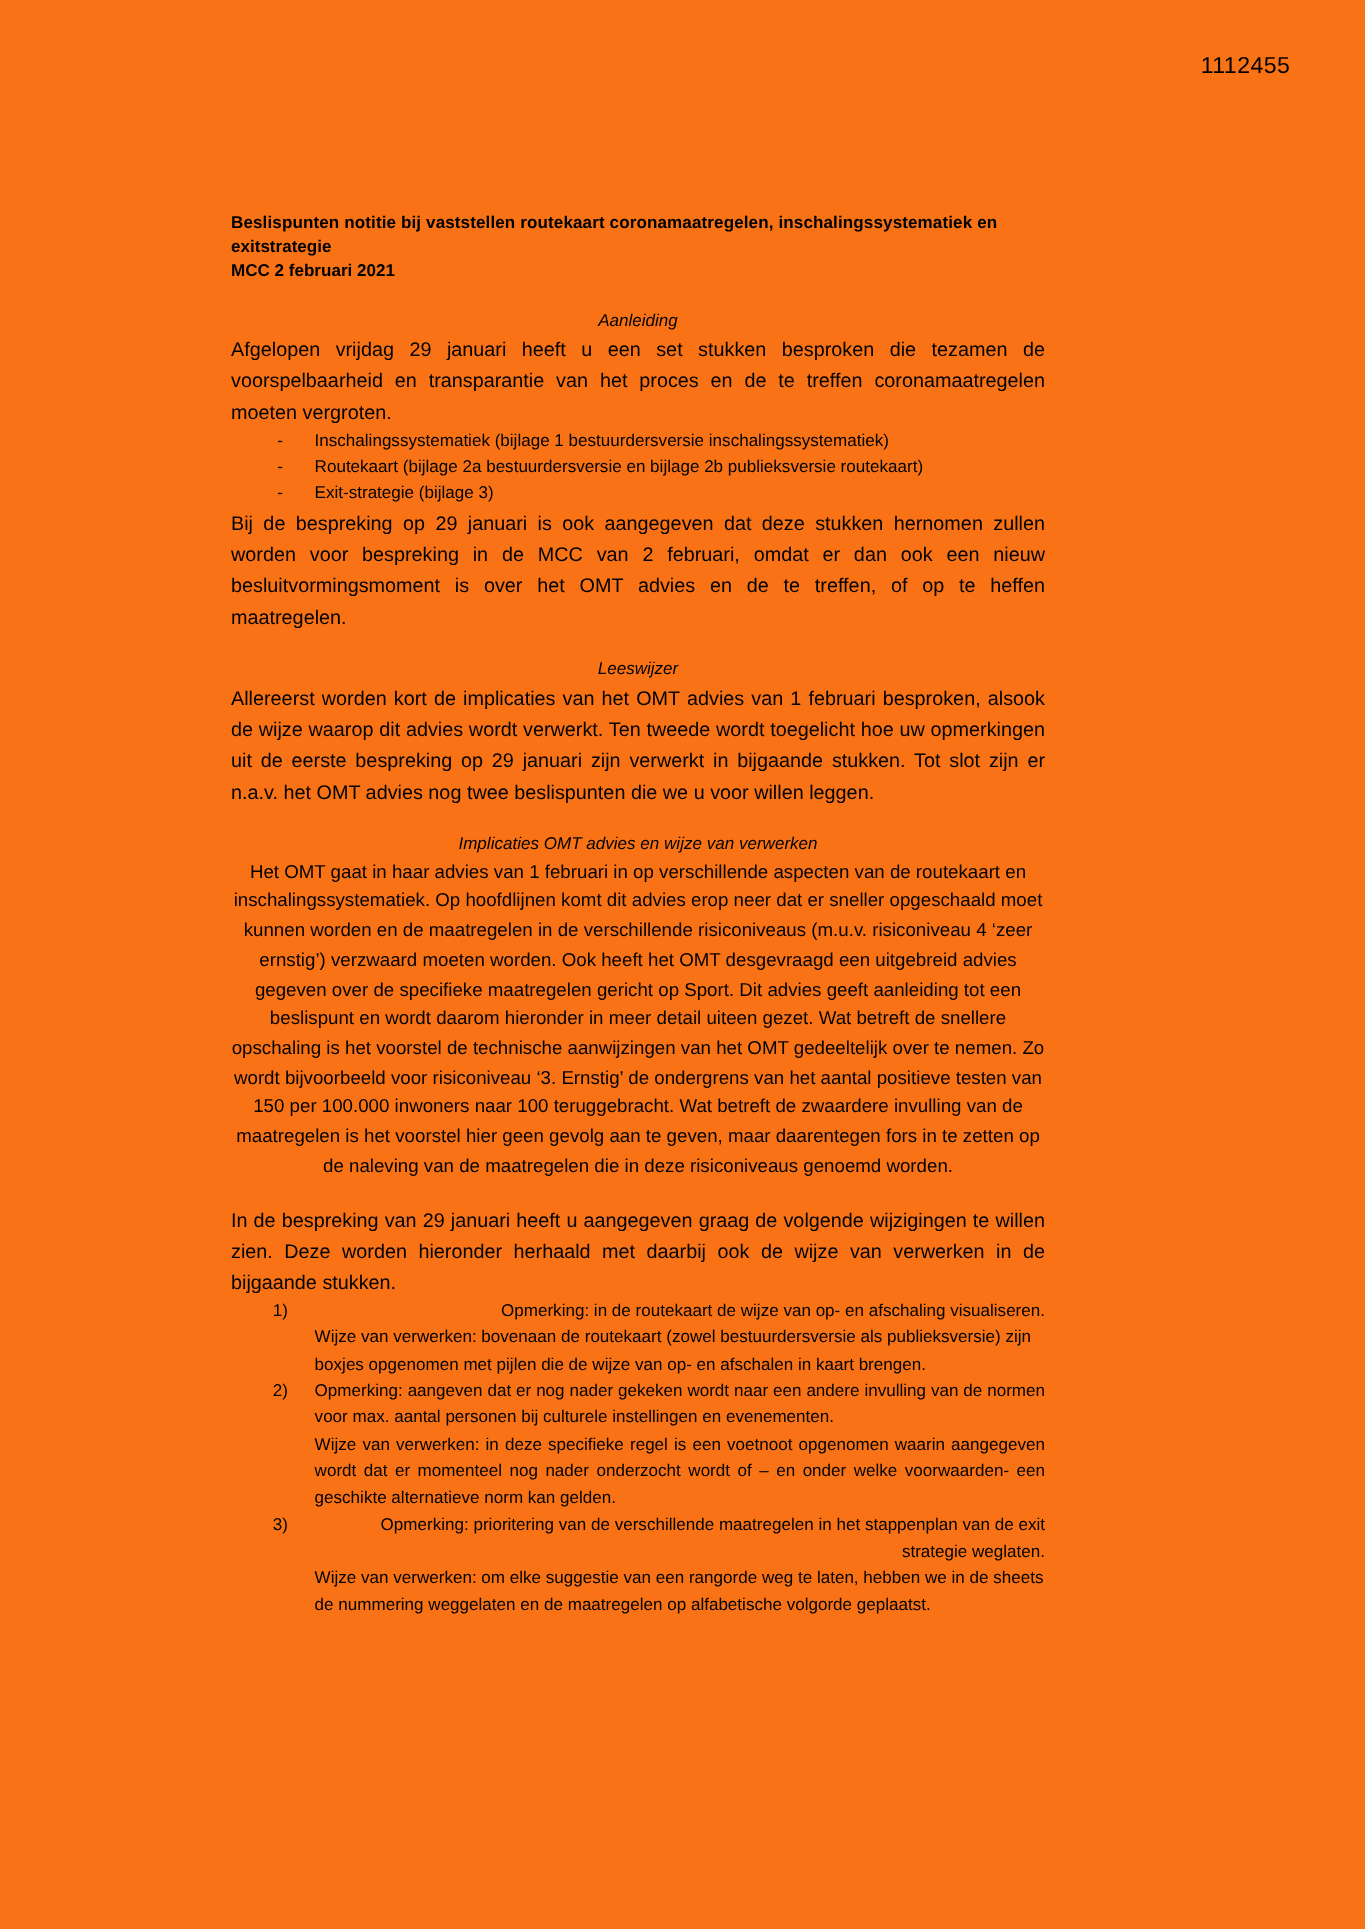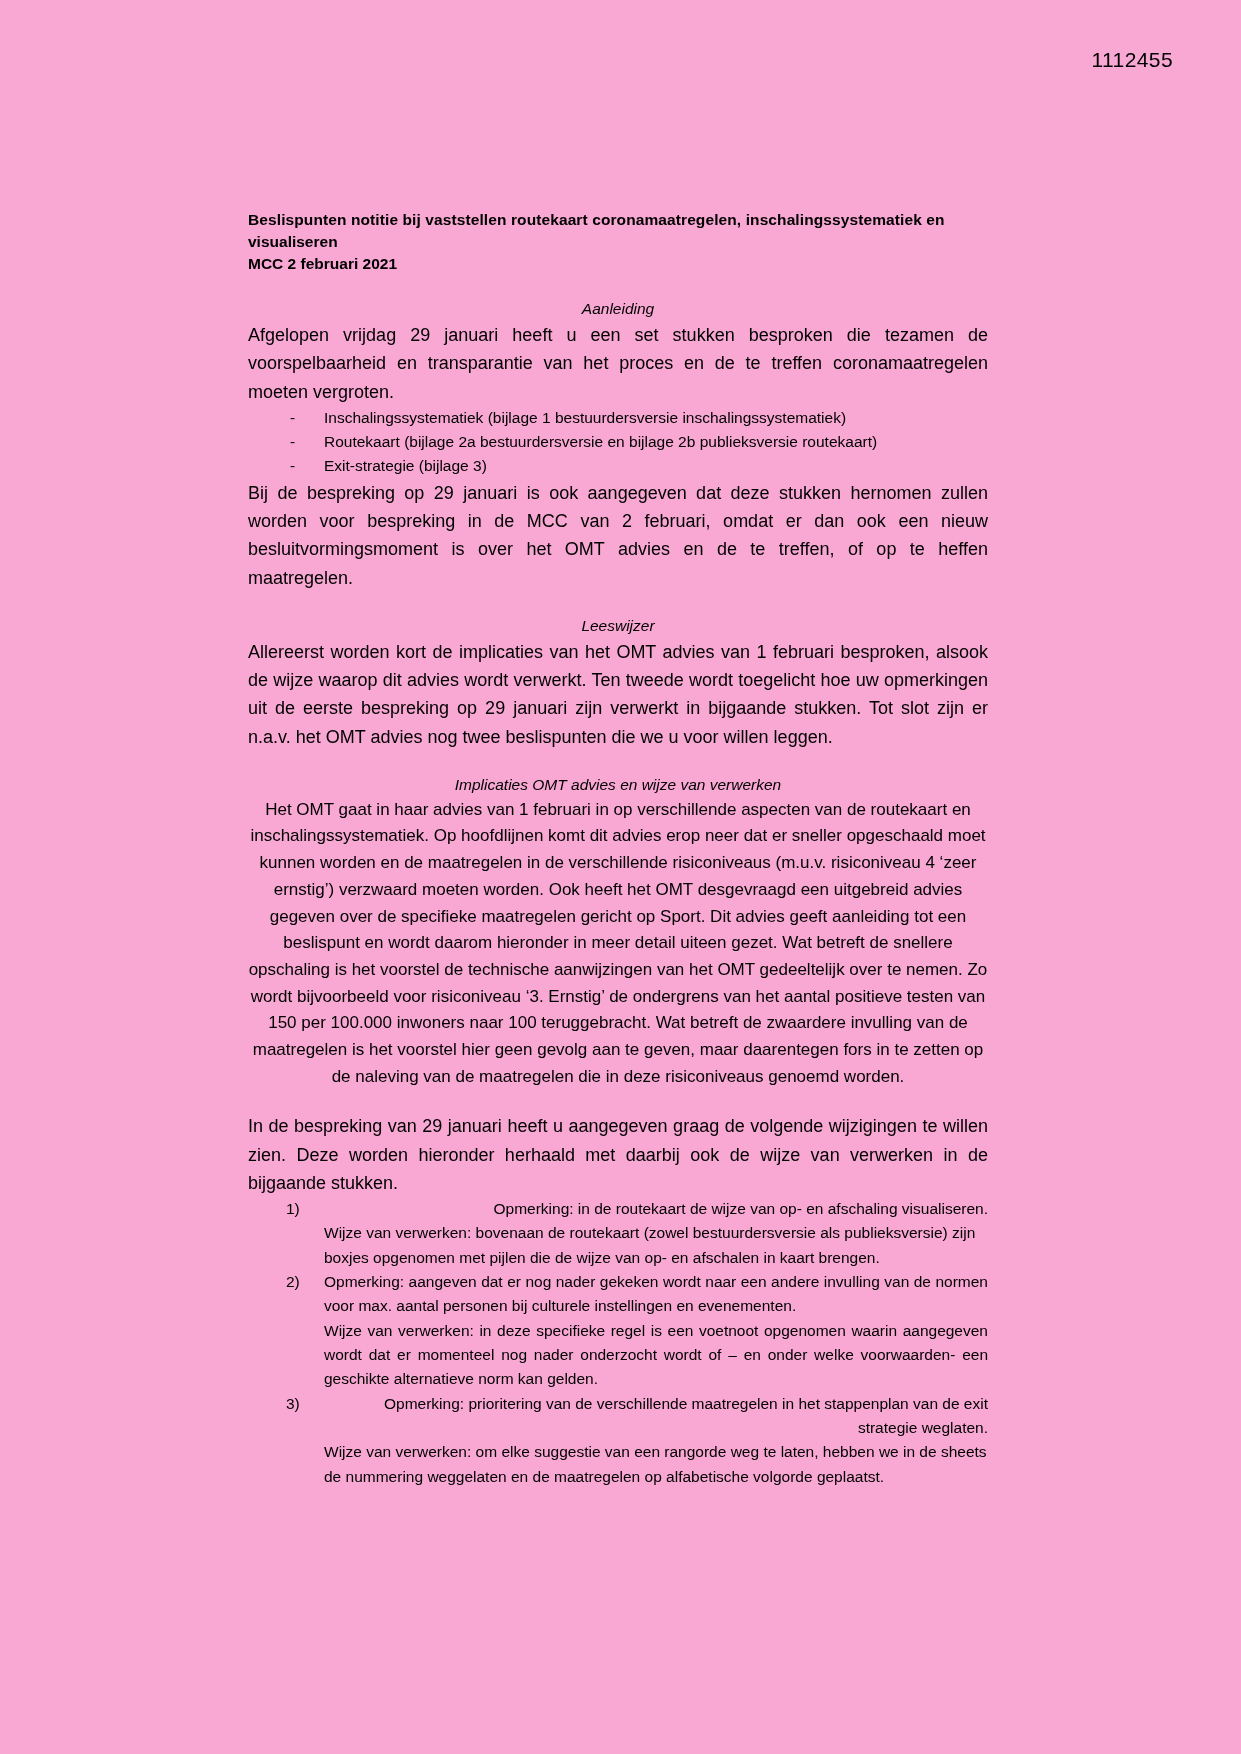--- a/index.html
+++ b/index.html
@@ -8,39 +8,38 @@
     background: #ffffff;
   }
   body {
     font-family: "Liberation Sans", sans-serif;
     color: #000000;
   }
   .page {
     position: relative;
     width: 1241px;
     height: 1754px;
-    background: #f9a8d4;
+    background: #f97316;
     box-sizing: border-box;
     overflow: hidden;
   }
   .page-number {
     position: absolute;
     top: 48px;
     right: 68px;
     font-size: 21px;
     letter-spacing: 0.4px;
     color: #000;
     font-family: "Liberation Sans", sans-serif;
   }
   .doc-body {
     position: absolute;
     left: 210px;
-    top: 209px;
+    top: 192px;
     width: 740px;
-    margin-left: 38px;
   }
   .title-block {
     font-weight: bold;
     font-size: 15.5px;
     line-height: 1.42;
     text-align: justify;
     letter-spacing: 0.1px;
   }
   .title-line-2 {
     font-weight: bold;
@@ -127,21 +126,21 @@
 </head>
 <body>
 
 <div class="page">
 
   <div class="page-number">1112455</div>
 
   <div class="doc-body">
 
     <div class="title-block">Beslispunten notitie bij vaststellen routekaart coronamaatregelen, inschalingssystematiek en</div>
-    <div class="title-line-2">visualiseren</div>
+    <div class="title-line-2">exitstrategie</div>
     <div class="meeting-date">MCC 2 februari 2021</div>
 
     <div class="section">
       <div class="section-heading">Aanleiding</div>
       <p class="para">Afgelopen vrijdag 29 januari heeft u een set stukken besproken die tezamen de voorspelbaarheid en transparantie van het proces en de te treffen coronamaatregelen moeten vergroten.</p>
       <ul class="dash-list">
         <li><span class="dash">-</span><span>Inschalingssystematiek (bijlage 1 bestuurdersversie inschalingssystematiek)</span></li>
         <li><span class="dash">-</span><span>Routekaart (bijlage 2a bestuurdersversie en bijlage 2b publieksversie routekaart)</span></li>
         <li><span class="dash">-</span><span>Exit-strategie (bijlage 3)</span></li>
       </ul>

